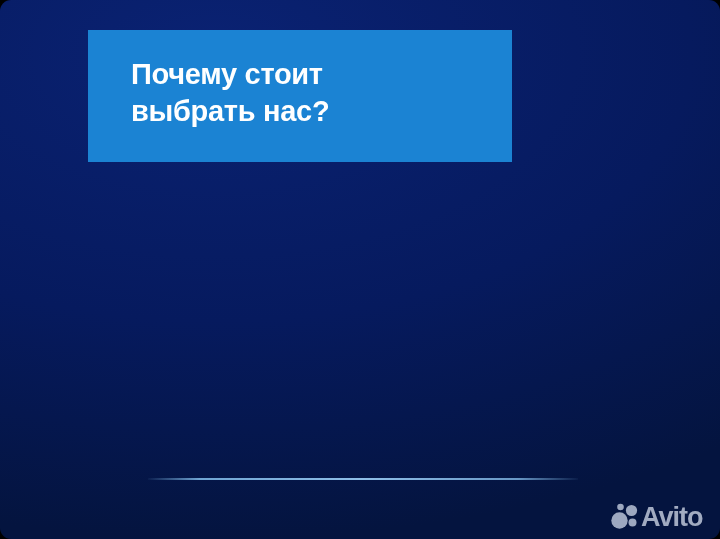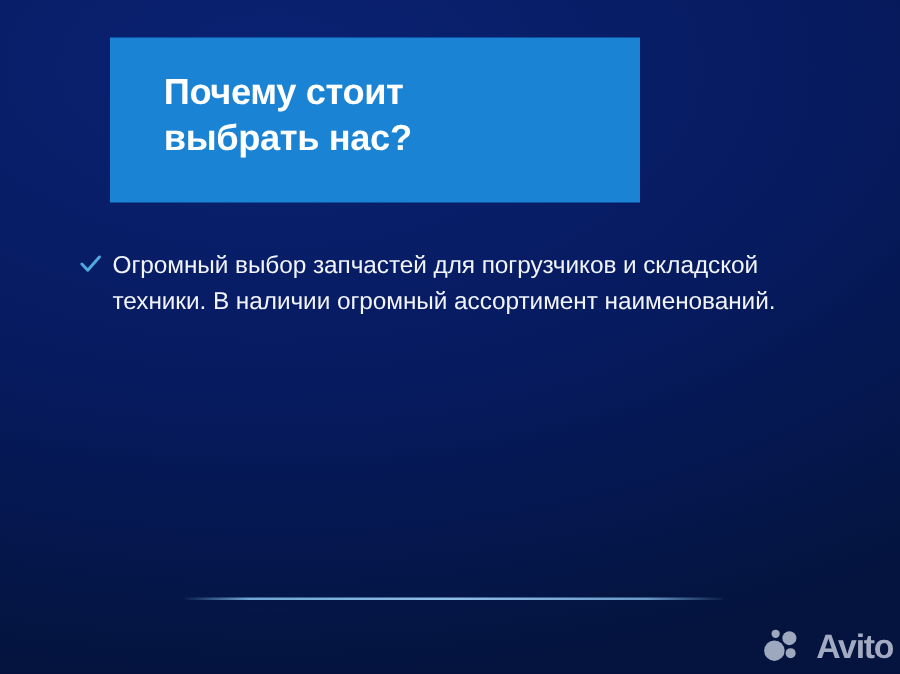--- a/index.html
+++ b/index.html
@@ -9,20 +9,21 @@
   }
   #slide {
     position: relative;
     width: 720px;
     height: 539px;
     overflow: hidden;
     background: #061a5e;
     background-image:
       radial-gradient(ellipse 120% 90% at 30% 10%, #0a2273 0%, #061a5e 55%, #04143f 100%);
     font-family: "Liberation Sans", sans-serif;
+    border-radius: 11px;
     -webkit-font-smoothing: antialiased;
   }
 
   
   #title-box {
     position: absolute;
     left: 88px;
     top: 30px;
     width: 424px;
     height: 132px;
@@ -91,21 +92,20 @@
   
   #avito-logo {
     position: absolute;
     left: 610px;
     top: 500px;
     width: 100px;
     height: 34px;
     display: flex;
     align-items: center;
     opacity: 0.78;
-    gap: 12px;
   }
   #avito-mark {
     width: 30px;
     height: 28px;
     display: block;
     flex: 0 0 auto;
   }
   #avito-word {
     color: #cfd6e6;
     font-size: 27px;
@@ -121,26 +121,20 @@
 <div id="slide">
 
   <div id="title-box">
     <div id="title-text">Почему стоит
 выбрать нас?</div>
   </div>
 
   <div id="bullet-list">
 
 
-    <div class="bullet-row">
-      <svg class="check-icon" viewBox="0 0 17 15">
-        <path d="M1.5 7.2 L6.2 12.2 L15.5 1.6" fill="none" stroke="#4fa8e0" stroke-width="2.4" stroke-linecap="round" stroke-linejoin="round"></path>
-      </svg>
-      <span class="bullet-text">Огромный выбор запчастей для погрузчиков и складской техники. В наличии огромный ассортимент наименований.</span>
-    </div>
 
 
   </div>
 
   <div id="divider"></div>
 
   <div id="avito-logo">
     <svg id="avito-mark" viewBox="0 0 30 28">
       <circle cx="9.5" cy="17.5" r="8.2" fill="#c9d2e4"></circle>
       <circle cx="21.5" cy="7.5" r="5.6" fill="#c9d2e4"></circle>

